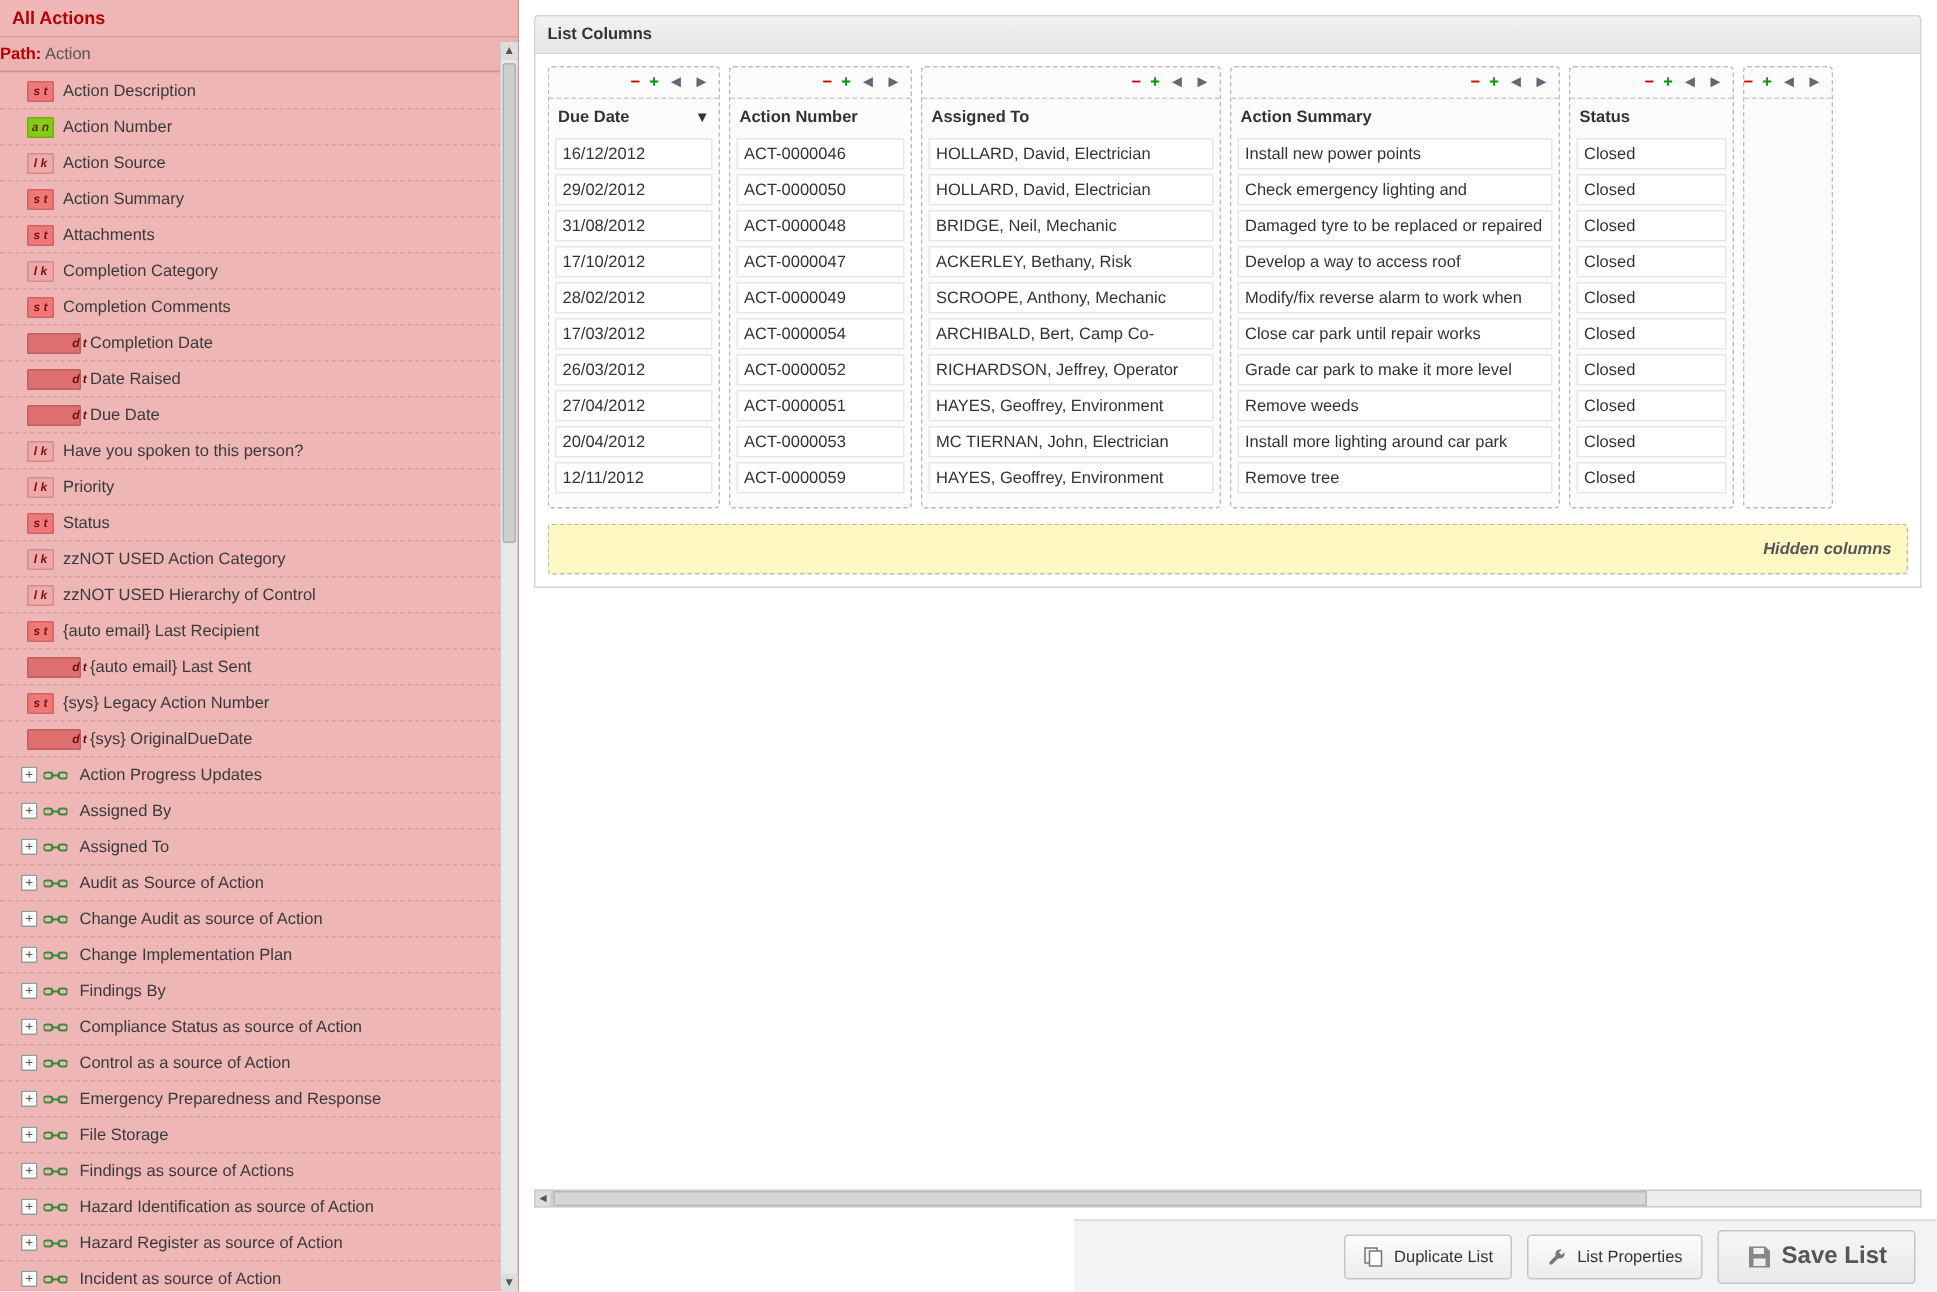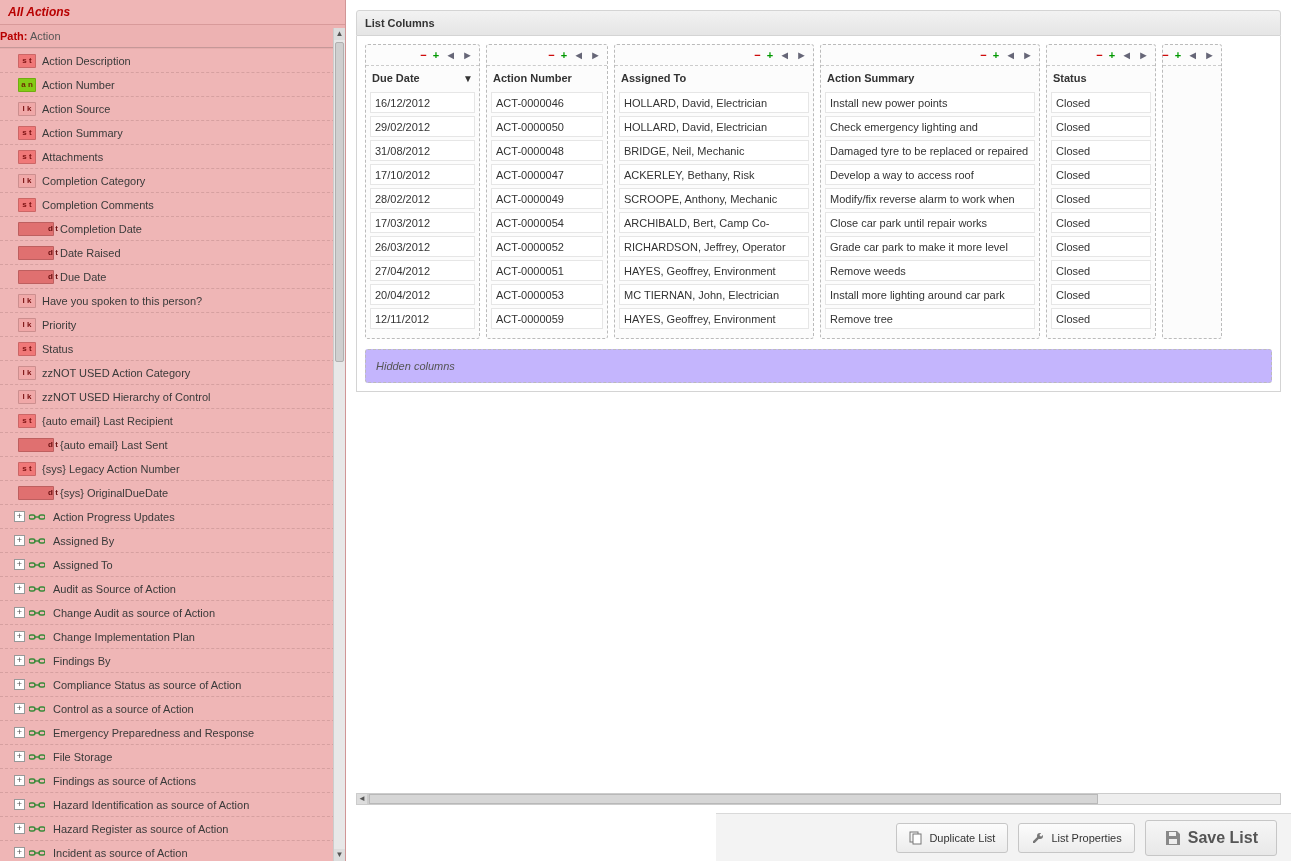--- a/index.html
+++ b/index.html
@@ -2,31 +2,31 @@
 <html><head>
 <meta charset="utf-8">
 <style>
   * { box-sizing: border-box; margin: 0; padding: 0; }
   body { font-family: Arial, sans-serif; font-size: 11px; color: #333; background: #fff; width: 1291px; height: 861px; overflow: hidden; position: relative; }
   
   .app { display: flex; width: 100%; height: 100%; }
   
   
   .sidebar { width: 346px; height: 861px; background: #efb6b6; border-right: 1px solid #d09696; display: flex; flex-direction: column; position: relative; }
-  .sidebar-header { background: #efb6b6; padding: 5px 8px; border-bottom: 1px solid #d89a9a; font-style: italic; }
+  .sidebar-header { background: #efb6b6; padding: 5px 8px; border-bottom: 1px solid #d89a9a; }
   .sidebar-title { color: #b80000; font-weight: bold; font-size: 12px; }
   .sidebar-path { padding: 5px 0; border-bottom: 1px solid #c59898; background: #edb2b2; }
   .sidebar-path .path-label { color: #b80000; font-weight: bold; }
   .sidebar-path .path-value { color: #555; }
   .sidebar-scroll { flex: 1; overflow-y: auto; overflow-x: hidden; border-top: 1px solid #e6acac; }
   .tree { list-style: none; padding: 0; }
   .tree li { display: flex; align-items: center; height: 24px; padding: 0 4px 0 18px; border-bottom: 1px dashed #d6a0a0; white-space: nowrap; }
   .tree li.link-node { padding-left: 14px; }
   .expand-box { width: 11px; height: 11px; border: 1px solid #999; background: #fff; display: inline-flex; align-items: center; justify-content: center; font-size: 9px; line-height: 1; color: #555; margin-right: 4px; cursor: pointer; }
-  .type-badge { display: inline-flex; align-items: center; justify-content: center; width: 18px; height: 14px; font-size: 8px; font-weight: bold; border: 1px solid rgba(0,0,0,0.15); margin-right: 6px; border-radius: 1px; }
+  .type-badge { display: inline-flex; align-items: center; justify-content: center; width: 18px; height: 14px; font-size: 8px; font-weight: bold; border: 1px solid rgba(0,0,0,0.15); margin-right: 6px; border-radius: 1px; font-style: italic; }
   .type-st { background: #f07878; color: #7a1010; }
   .type-an { background: #84cc16; color: #6e2a00; }
   .type-lk { background: #f0a8a8; color: #7a1010; }
   .type-dt { background: #e07070; color: #6a1010; padding-left: 34px; }
   .link-icon { display: inline-flex; align-items: center; margin-right: 6px; width: 18px; }
   .link-icon svg { display: block; }
   .tree-label { color: #3a3a3a; }
   .sidebar-vscroll { position: absolute; right: 0; top: 28px; bottom: 0; width: 12px; background: #e8e8e8; border-left: 1px solid #ccc; }
   .sidebar-vscroll .thumb { position: absolute; left: 1px; right: 1px; background: #cfcfcf; border: 1px solid #b0b0b0; border-radius: 2px; }
   .scroll-arrow { position: absolute; left: 0; right: 0; height: 12px; background: #ddd; text-align: center; font-size: 8px; line-height: 12px; color: #555; }
@@ -44,21 +44,21 @@
   .col-summary { width: 220px; }
   .col-status { width: 110px; }
   .col-add { width: 60px; }
   .col-toolbar { display: flex; justify-content: flex-end; gap: 6px; padding: 4px 6px; border-bottom: 1px dashed #ccc; }
   .col-toolbar svg, .col-toolbar span.icn { cursor: pointer; }
   .col-header { padding: 6px 6px; font-weight: bold; color: #333; display: flex; align-items: center; justify-content: space-between; }
   .sort-arrow { font-size: 10px; color: #333; }
   .col-rows { padding: 2px 4px 6px 4px; }
   .cell { background: #fff; border: 1px solid #e6e6e6; padding: 3px 4px; margin-bottom: 3px; font-size: 11px; color: #333; white-space: nowrap; overflow: hidden; text-overflow: ellipsis; height: 21px; line-height: 14px; }
   
-  .hidden-cols { margin-top: 10px; border: 1px dashed #bbb; border-radius: 3px; padding: 10px; text-align: left; font-style: italic; color: #555; background: #c4b5fd; }
+  .hidden-cols { margin-top: 10px; border: 1px dashed #bbb; border-radius: 3px; padding: 10px; text-align: right; font-style: italic; color: #555; background: #fef9c3; font-weight: bold; }
   
   .main-hscroll { position: absolute; left: 22px; right: 10px; bottom: 56px; height: 12px; background: #eee; border: 1px solid #ccc; }
   .main-hscroll .thumb { position: absolute; top: 0; bottom: 0; background: #d6d6d6; border: 1px solid #b8b8b8; }
   .hscroll-arrow { position: absolute; bottom: 56px; width: 12px; height: 12px; background: #ddd; border: 1px solid #ccc; text-align: center; font-size: 8px; line-height: 10px; color: #555; }
   
   .footer { position: absolute; right: 0; bottom: 0; left: 370px; height: 48px; background: #f3f3f3; border-top: 1px solid #d9d9d9; display: flex; justify-content: flex-end; align-items: center; padding-right: 14px; gap: 10px; }
   .btn { background: linear-gradient(#fcfcfc,#ececec); border: 1px solid #c6c6c6; border-radius: 3px; padding: 7px 12px; display: inline-flex; align-items: center; gap: 6px; font-size: 11px; color: #333; cursor: pointer; }
   .btn-primary { background: linear-gradient(#f6f6f6,#e8e8e8); font-size: 16px; font-weight: bold; color: #555; padding: 8px 18px; }
   .btn svg { display: block; }
 </style>

